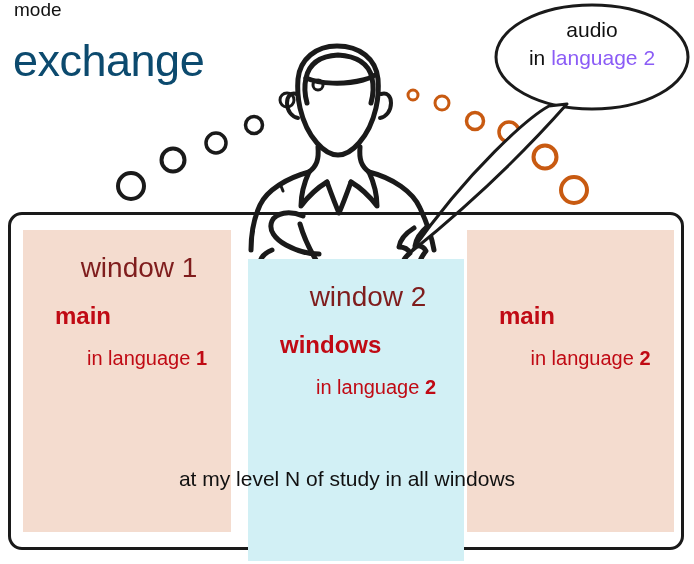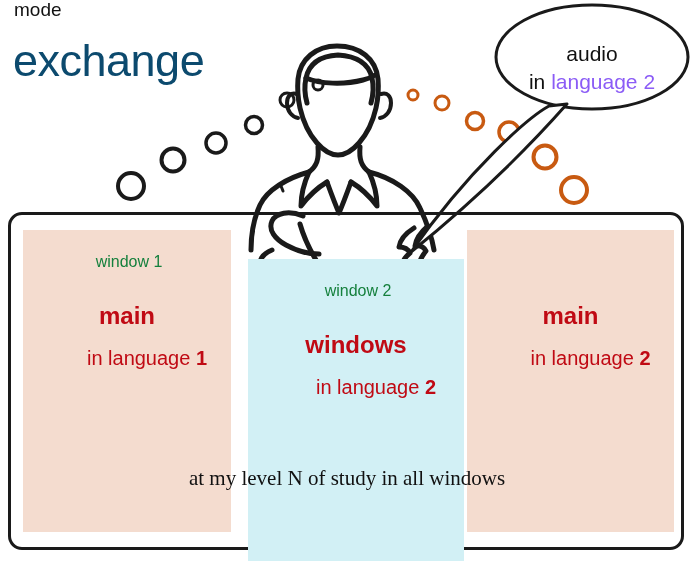--- a/index.html
+++ b/index.html
@@ -47,21 +47,21 @@
     top: 0;
     width: 694px;
     height: 564px;
     pointer-events: none;
   }
 
   
   .bubble-text {
     position: absolute;
     left: 498px;
-    top: 40px;
+    top: 16px;
     width: 188px;
     text-align: center;
     font-size: 21px;
     line-height: 1.32;
     color: #111111;
   }
   .bubble-text .accent { color: #8b5cf6; }
 
   
   .window-box {
@@ -84,37 +84,38 @@
   .panel.peach { background: #F4DCCF; }
   .panel.cyan  { background: #D2F0F5; }
 
   #panel-1 { left: 23px;  width: 208px; }
   #panel-2 { left: 248px; width: 216px; margin-top: 29px; }
   #panel-3 { left: 467px; width: 207px; }
 
   .panel-title {
     position: absolute;
     top: 24px;
-    left: 2px;
+    left: 12px;
     width: 100%;
     text-align: center;
-    font-size: 16px;
-    color: #15803d;
+    font-size: 28px;
+    color: #7f1d1d;
     line-height: 1;
   }
   .panel-kind {
     position: absolute;
     top: 74px;
     left: 0;
     width: 100%;
-    text-align: center;
+    text-align: left;
     font-size: 24px;
     font-weight: bold;
     color: #C00A14;
     line-height: 1;
+    padding-left: 32px;
   }
   .panel-lang {
     position: absolute;
     top: 118px;
     left: 0;
     width: 100%;
     text-align: center;
     font-size: 20px;
     color: #C00A14;
     line-height: 1;
@@ -124,21 +125,20 @@
 
   .footer-note {
     position: absolute;
     left: 0;
     top: 468px;
     width: 694px;
     text-align: center;
     font-size: 21px;
     color: #111111;
     line-height: 1;
-    font-family: Liberation Serif, serif;
   }
 </style>
 </head>
 <body>
 
 <div id="canvas">
 
   <div class="mode-label">mode</div>
   <div class="mode-title">exchange</div>
 

